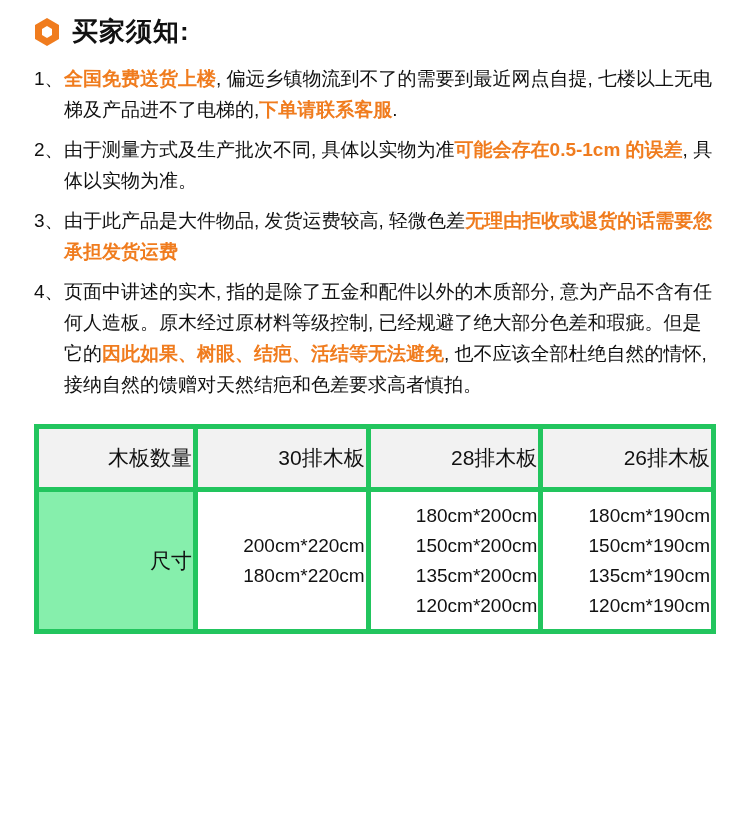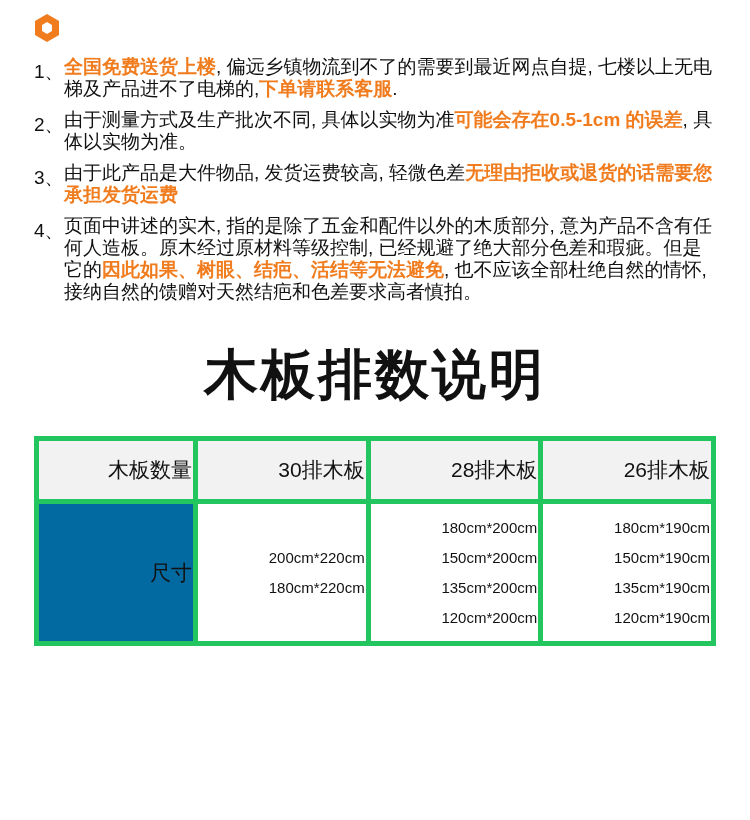--- a/index.html
+++ b/index.html
@@ -53,21 +53,21 @@
   }
   .item-num {
     flex: 0 0 auto;
     font-size: 19px;
     line-height: 31px;
     color: #111;
     width: 30px;
   }
   .item-body {
     font-size: 19px;
-    line-height: 22px;
+    line-height: 31px;
     color: #111;
     flex: 1 1 auto;
   }
   .hl {
     color: #f07c1e;
     font-weight: bold;
   }
   .bk {
     color: #111;
   }
@@ -99,44 +99,45 @@
   .board-table thead th {
     background: #f2f2f2;
     font-size: 21px;
     height: 56px;
     color: #111;
   }
   .board-table thead th.label-head {
     width: 152px;
   }
   .board-table tbody td {
-    font-size: 15px;
+    font-size: 19px;
     height: 135px;
     line-height: 30px;
     color: #111;
   }
   .board-table tbody td.row-label {
-    background: #0369a1;
+    background: #86efac;
     font-size: 21px;
     padding-left: 12px;
   }
   .cell-lines div {
     white-space: nowrap;
   }
 </style>
 </head>
 <body>
 
 <div class="page">
 
   <div class="notice-header">
     <svg class="hex-icon" viewBox="0 0 26 28">
       <polygon points="13,0 25,7 25,21 13,28 1,21 1,7" fill="#f07c1e"></polygon>
       <polygon points="13,8 18,11 18,17 13,20 8,17 8,11" fill="#ffffff"></polygon>
     </svg>
+    <div class="notice-title">买家须知:</div>
   </div>
 
   <div class="notice-list">
 
     <div class="notice-item">
       <div class="item-num">1、</div>
       <div class="item-body">
         <span class="hl">全国免费送货上楼</span><span class="bk">, 偏远乡镇物流到不了的需要到最近网点自提, 七楼以上无电梯及产品进不了电梯的,</span><span class="hl">下单请联系客服</span><span class="bk">.</span>
       </div>
     </div>
@@ -157,21 +158,20 @@
 
     <div class="notice-item">
       <div class="item-num">4、</div>
       <div class="item-body">
         <span class="bk">页面中讲述的实木, 指的是除了五金和配件以外的木质部分, 意为产品不含有任何人造板。原木经过原材料等级控制, 已经规避了绝大部分色差和瑕疵。但是它的</span><span class="hl">因此如果、树眼、结疤、活结等无法避免</span><span class="bk">, 也不应该全部杜绝自然的情怀, 接纳自然的馈赠对天然结疤和色差要求高者慎拍。</span>
       </div>
     </div>
 
   </div>
 
-  <div class="section-title">木板排数说明</div>
 
   <table class="board-table">
     <thead>
       <tr>
         <th class="label-head">木板数量</th>
         <th>30排木板</th>
         <th>28排木板</th>
         <th>26排木板</th>
       </tr>
     </thead>

